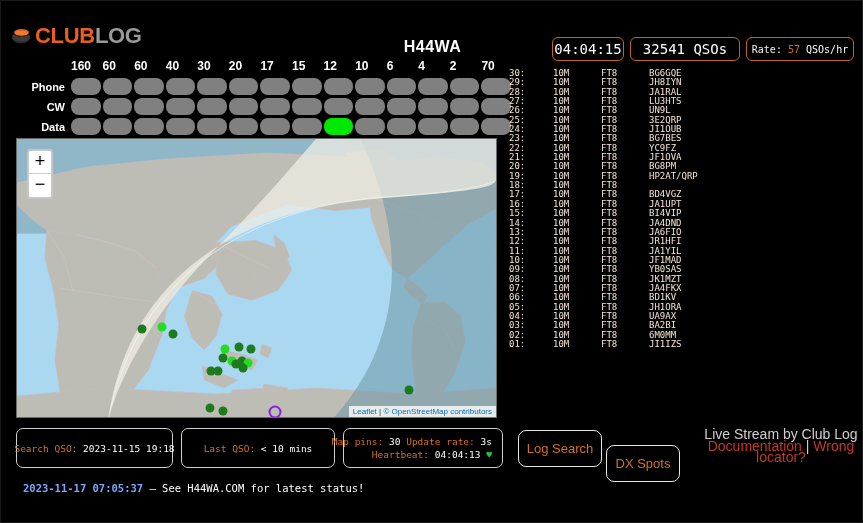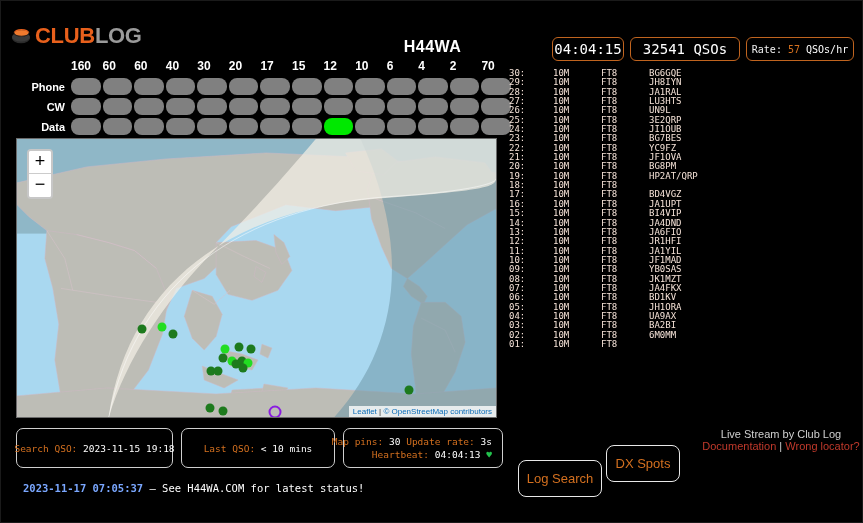--- a/index.html
+++ b/index.html
@@ -164,26 +164,26 @@
   .val { color: #ffffff; }
   .heart { color: #22c24d; }
 
   .action-btn {
     border: 1px solid #e8e8e8; border-radius: 8px;
     background: #000; color: #d4701f;
     font-size: 13px; font-family: "Liberation Sans", sans-serif;
     display: flex; align-items: center; justify-content: center;
     cursor: pointer;
   }
-  #log-search-btn { position: absolute; left: 517px; top: 429px; width: 84px; height: 37px; margin-top: 30px; }
+  #log-search-btn { position: absolute; left: 517px; top: 429px; width: 84px; height: 37px; }
   #dx-spots-btn   { position: absolute; left: 605px; top: 444px; width: 74px; height: 37px; }
 
   #credits {
     position: absolute; left: 700px; top: 428px; width: 160px;
-    text-align: center; font-size: 11px; line-height: 11.5px;
+    text-align: center; font-size: 14px; line-height: 11.5px;
     font-family: "Liberation Sans", sans-serif;
   }
   #credits .plain { color: #cfcfcf; }
   #credits a { color: #c0392b; text-decoration: none; cursor: pointer; }
   #credits .sep { color: #cfcfcf; }
 
   
   #footer {
     position: absolute; left: 0; top: 474px; width: 863px; height: 26px;
     display: flex; align-items: center; padding-left: 22px;
@@ -426,21 +426,21 @@
       <div class="qso-row"><span class="qso-idx">11:</span><span class="qso-band">10M</span><span class="qso-mode">FT8</span><span class="qso-call">JA1YIL</span></div>
       <div class="qso-row"><span class="qso-idx">10:</span><span class="qso-band">10M</span><span class="qso-mode">FT8</span><span class="qso-call">JF1MAD</span></div>
       <div class="qso-row"><span class="qso-idx">09:</span><span class="qso-band">10M</span><span class="qso-mode">FT8</span><span class="qso-call">YB0SAS</span></div>
       <div class="qso-row"><span class="qso-idx">08:</span><span class="qso-band">10M</span><span class="qso-mode">FT8</span><span class="qso-call">JK1MZT</span></div>
       <div class="qso-row"><span class="qso-idx">07:</span><span class="qso-band">10M</span><span class="qso-mode">FT8</span><span class="qso-call">JA4FKX</span></div>
       <div class="qso-row"><span class="qso-idx">06:</span><span class="qso-band">10M</span><span class="qso-mode">FT8</span><span class="qso-call">BD1KV</span></div>
       <div class="qso-row"><span class="qso-idx">05:</span><span class="qso-band">10M</span><span class="qso-mode">FT8</span><span class="qso-call">JH1ORA</span></div>
       <div class="qso-row"><span class="qso-idx">04:</span><span class="qso-band">10M</span><span class="qso-mode">FT8</span><span class="qso-call">UA9AX</span></div>
       <div class="qso-row"><span class="qso-idx">03:</span><span class="qso-band">10M</span><span class="qso-mode">FT8</span><span class="qso-call">BA2BI</span></div>
       <div class="qso-row"><span class="qso-idx">02:</span><span class="qso-band">10M</span><span class="qso-mode">FT8</span><span class="qso-call">6M0MM</span></div>
-      <div class="qso-row"><span class="qso-idx">01:</span><span class="qso-band">10M</span><span class="qso-mode">FT8</span></div>
+      <div class="qso-row"><span class="qso-idx">01:</span><span class="qso-band">10M</span><span class="qso-mode">FT8</span><span class="qso-call">JI1IZS</span></div>
     </div>
 
   <div id="info-bar">
 
     <div id="first-qso-box" class="info-box">
       <span><span class="lbl">Search QSO:</span> <span class="val">2023-11-15 19:18</span></span>
     </div>
 
     <div id="last-qso-box" class="info-box">
       <span><span class="lbl">Last QSO:</span> <span class="val">&lt; 10 mins</span></span>

